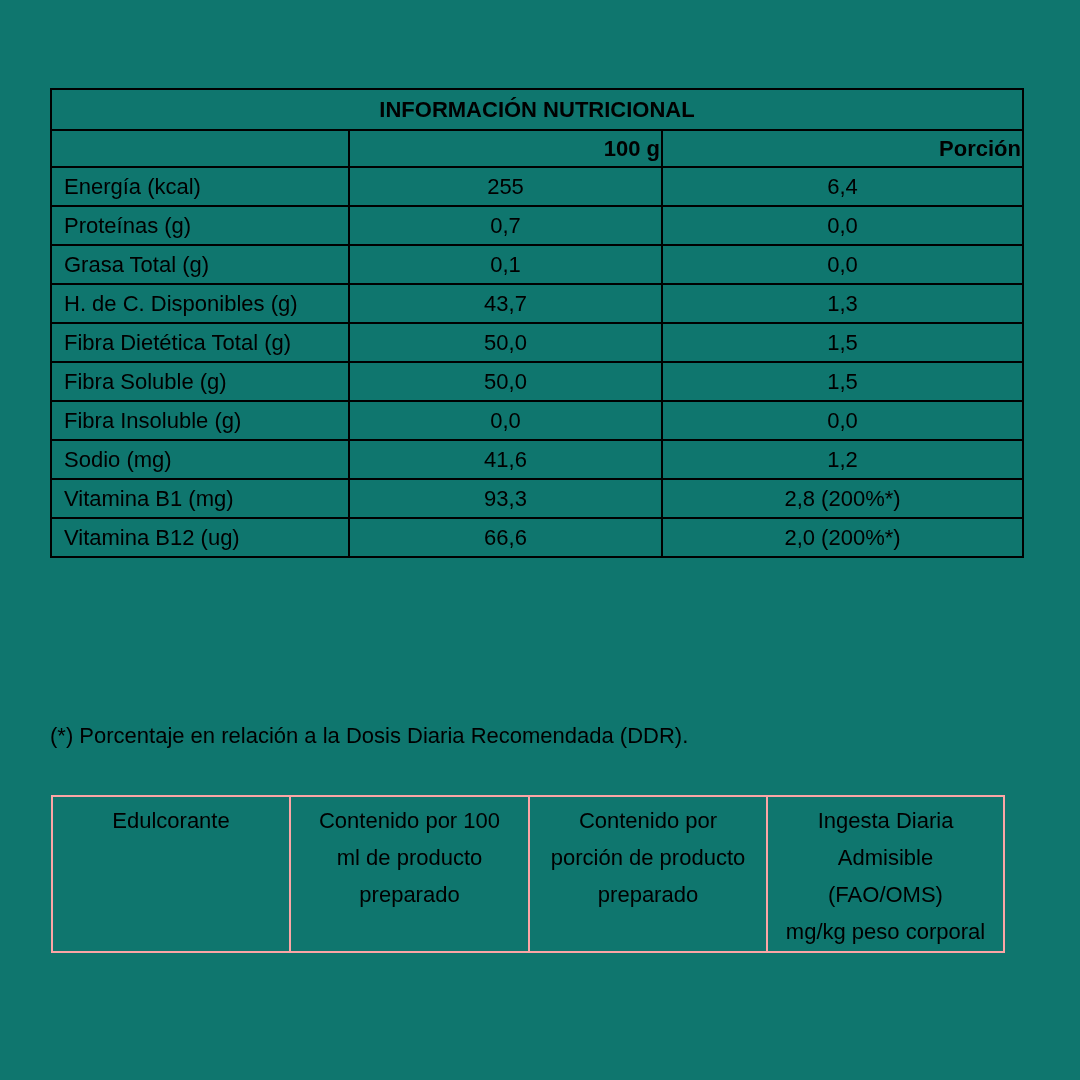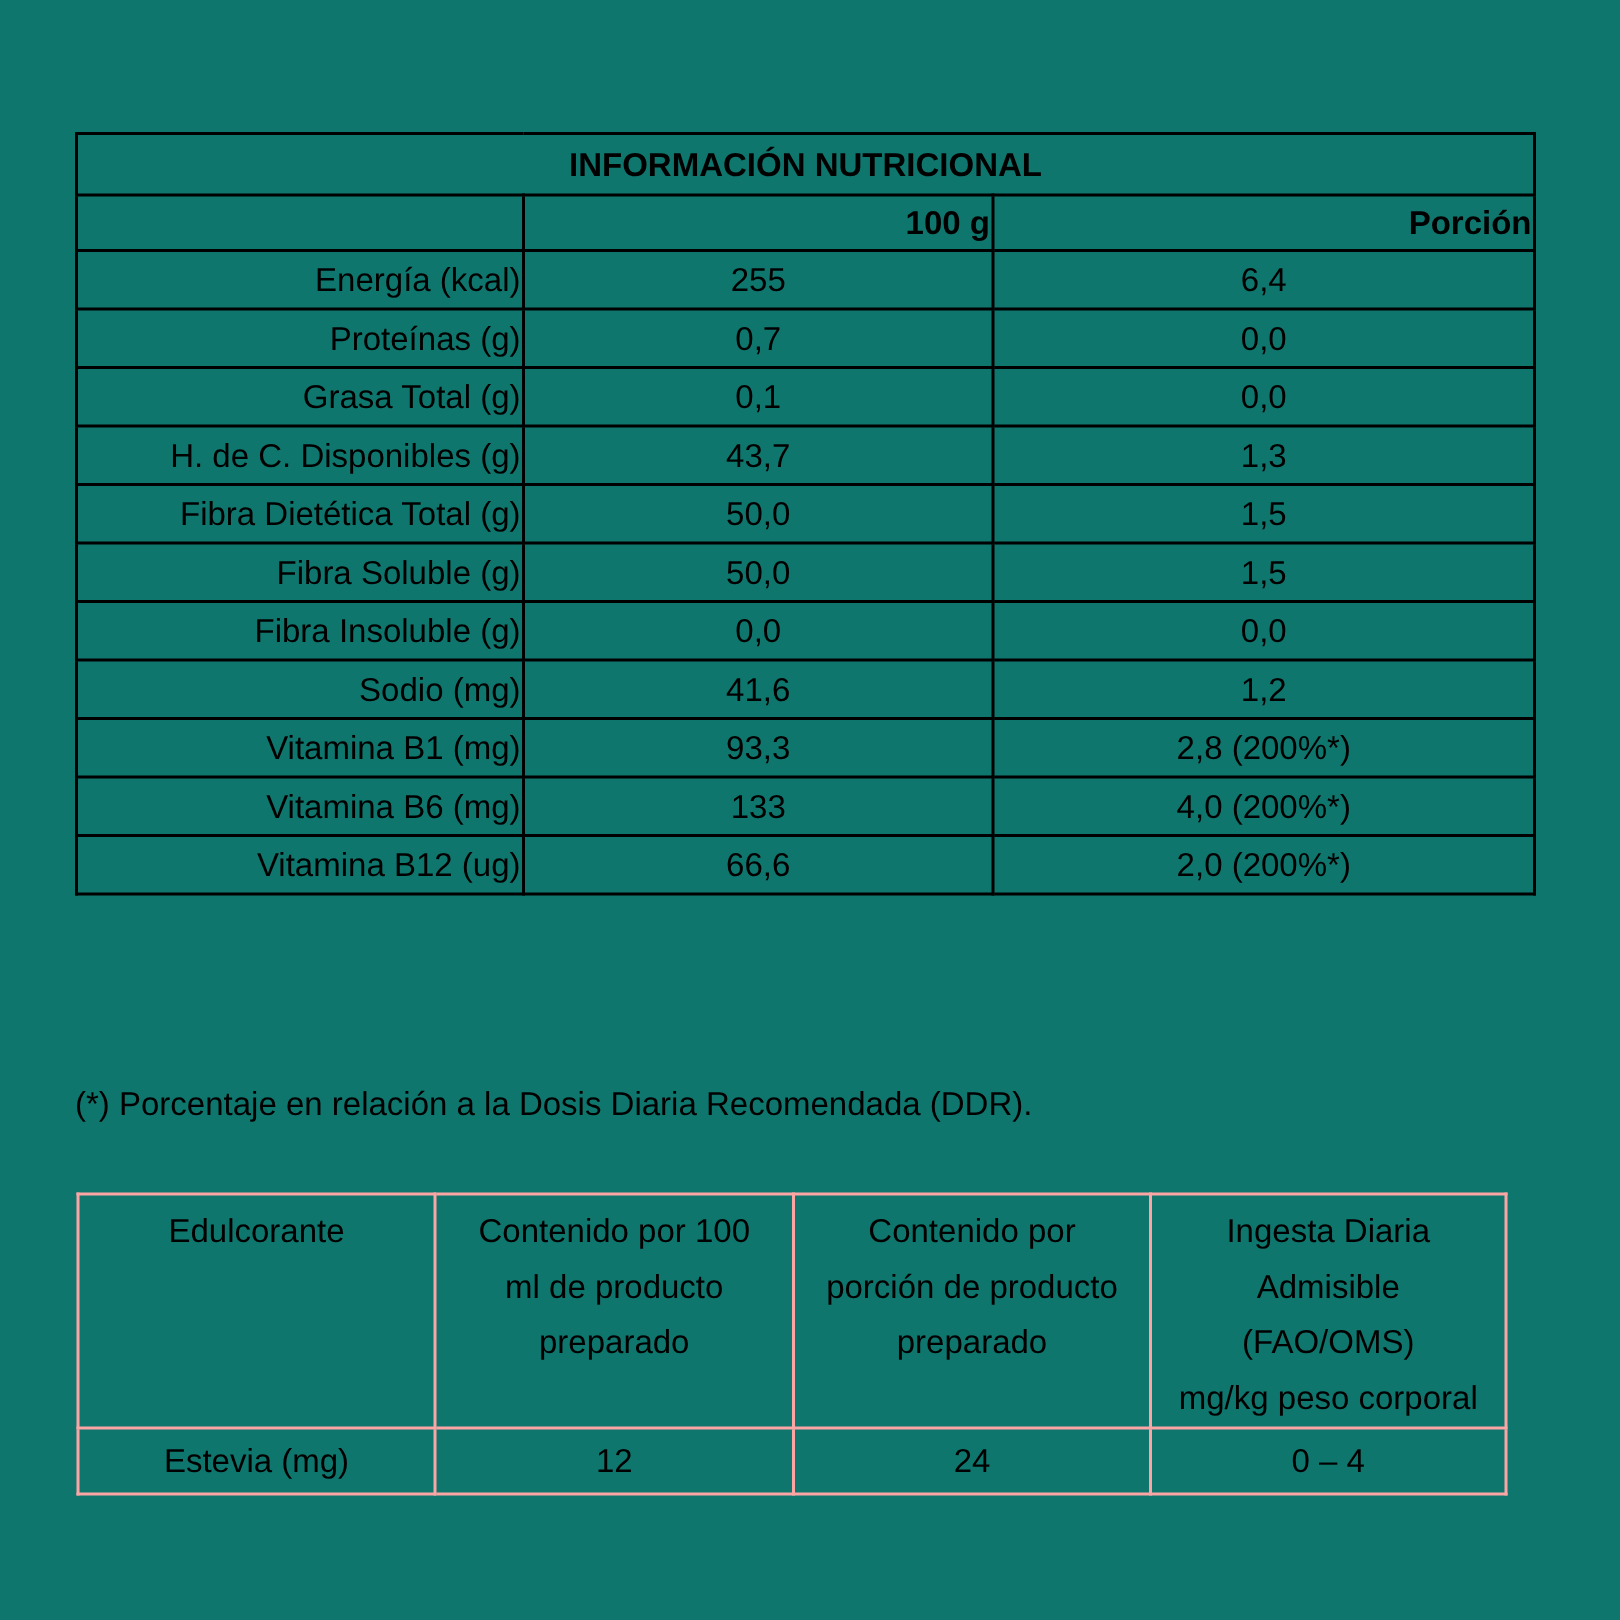--- a/index.html
+++ b/index.html
@@ -44,22 +44,22 @@
   }
   .serving-line { line-height: 40px; }
   .serving-line b { font-weight: bold; }
   .t1 .colhead-cell {
     height: 33px;
     text-align: right;
     font-weight: bold;
   }
   .t1 .lbl {
     height: 35px;
-    padding-left: 24px;
-    text-align: right;
+    padding-left: 12px;
+    text-align: left;
   }
   .t1 .val { text-align: center; }
   
   .footnote {
     position: absolute;
     left: 50px;
     top: 722px;
     line-height: 28px;
     text-align: right;
   }
@@ -141,25 +141,20 @@
       <td class="lbl">Sodio (mg)</td>
       <td class="val">41,6</td>
       <td class="val">1,2</td>
     </tr>
     <tr>
       <td class="lbl">Vitamina B1 (mg)</td>
       <td class="val">93,3</td>
       <td class="val">2,8 (200%*)</td>
     </tr>
     <tr>
-      <td class="lbl">Vitamina B6 (mg)</td>
-      <td class="val">133</td>
-      <td class="val">4,0 (200%*)</td>
-    </tr>
-    <tr>
       <td class="lbl">Vitamina B12 (ug)</td>
       <td class="val">66,6</td>
       <td class="val">2,0 (200%*)</td>
     </tr>
   </tbody>
     </table>
 
   <div class="footnote">(*) Porcentaje en relación a la Dosis Diaria Recomendada (DDR).</div>
 
   <table class="t2">
@@ -184,22 +179,16 @@
         <div class="hline">porción de producto</div>
         <div class="hline">preparado</div>
       </td>
       <td>
         <div class="hline">Ingesta Diaria</div>
         <div class="hline">Admisible</div>
         <div class="hline">(FAO/OMS)</div>
         <div class="hline">mg/kg peso corporal</div>
       </td>
     </tr>
-    <tr class="t2data">
-      <td>Estevia (mg)</td>
-      <td>12</td>
-      <td>24</td>
-      <td>0 – 4</td>
-    </tr>
   </tbody>
     </table>
 
 </div>
 
 </body></html>

